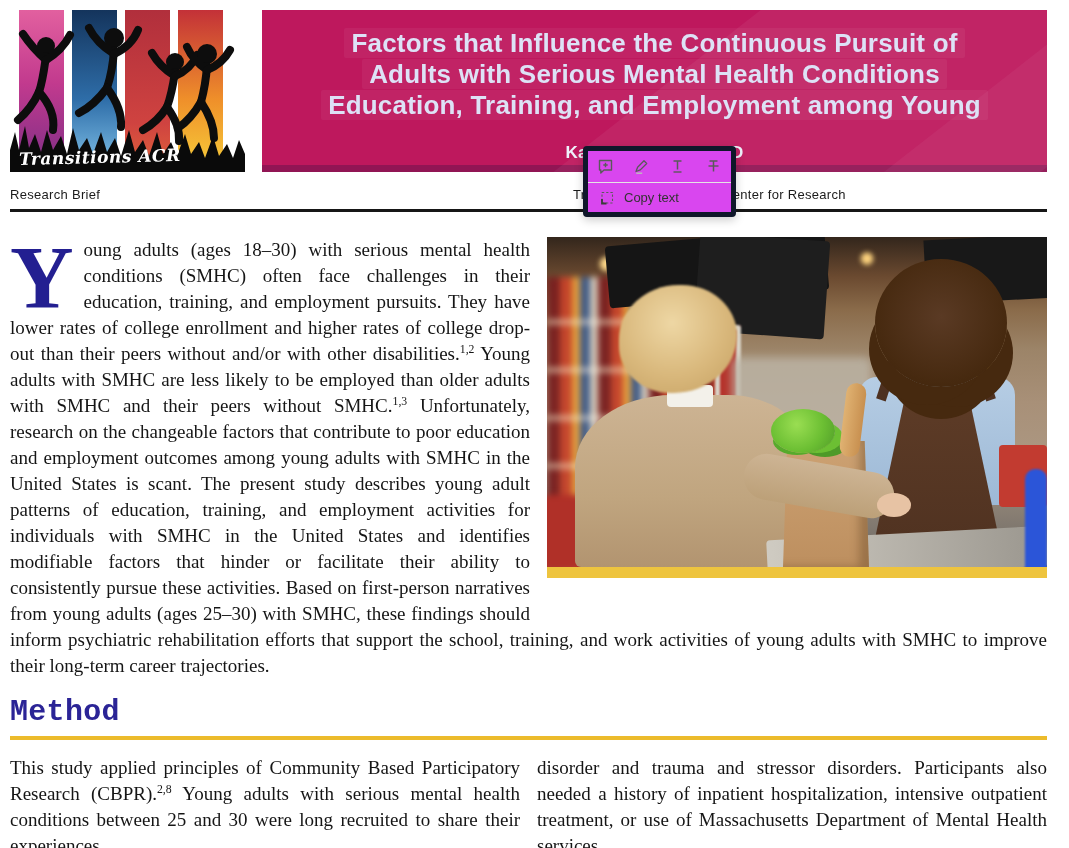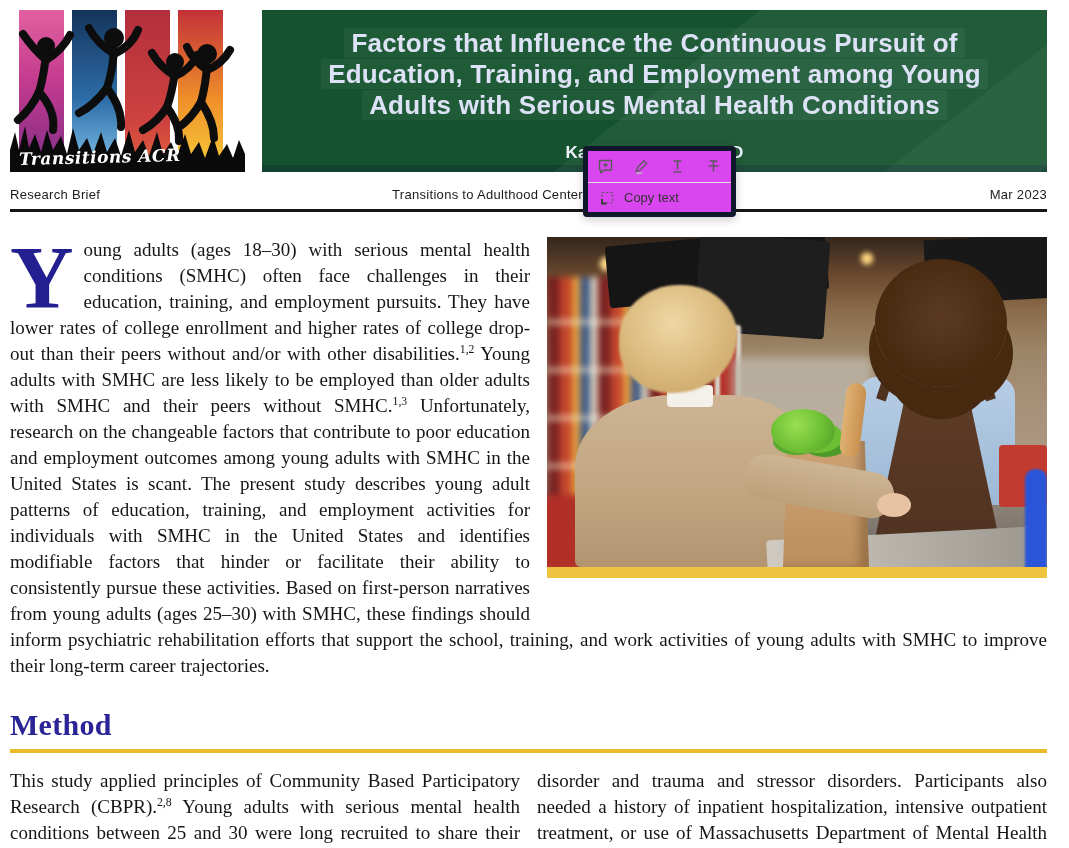--- a/index.html
+++ b/index.html
@@ -13,21 +13,21 @@
   .s1{left:9px;background:linear-gradient(180deg,#e2609f 0%,#c23a8e 45%,#7c2e86 100%);}
   .s2{left:62px;background:linear-gradient(180deg,#14345c 0%,#2e6da8 55%,#85c6ec 100%);}
   .s3{left:115px;background:linear-gradient(180deg,#b12f3c 0%,#cf4340 70%,#e2653a 100%);}
   .s4{left:168px;background:linear-gradient(180deg,#c33138 0%,#ef8f2a 55%,#f6cf3a 100%);}
   .logo svg.jumpers{position:absolute;left:0;top:0;}
   .logo .grass{position:absolute;left:0;bottom:0;width:235px;height:52px;}
   .logo .brand{position:absolute;left:9px;bottom:5px;color:#fff;
       font-family:"DejaVu Serif",serif;font-style:italic;font-weight:bold;font-size:17px;
       letter-spacing:.5px;transform:rotate(-1.5deg);}
 
-  .banner{position:relative;flex:1;background:#14532d;overflow:hidden;text-align:center;
+  .banner{position:relative;flex:1;background:#be185d;overflow:hidden;text-align:center;
       box-shadow:inset 0 -7px 0 rgba(10,10,60,.25);}
   .banner::before{content:'';position:absolute;width:980px;height:300px;left:150px;top:-70px;
       background:rgba(255,255,255,.055);transform:rotate(-38deg);}
   .banner::after{content:'';position:absolute;width:700px;height:160px;left:430px;top:60px;
       background:rgba(255,255,255,.045);transform:rotate(-38deg);}
   .banner-inner{position:relative;z-index:2;padding-top:17px;}
   .title-line{display:block;margin:1px auto 0;}
   .title-line span{display:inline-block;background:rgba(255,255,255,.05);padding:0 7px;border-radius:2px;
       color:#dde2f6;font-size:26px;font-weight:bold;line-height:30px;letter-spacing:.2px;}
   .author{margin-top:23px;color:#eef1fb;font-size:17px;font-weight:bold;letter-spacing:.3px;}
@@ -40,22 +40,22 @@
   .black-rule{height:3px;background:#161616;margin:0 22px 0 10px;}
 
   
   .content{margin:25px 22px 0 10px;font-family:"Liberation Serif",serif;font-size:19px;
       color:#151515;text-align:justify;line-height:26px;}
   .photo-wrap{float:right;width:500px;margin:0 0 36px 17px;}
   .dropcap{float:left;font-family:"Liberation Serif",serif;font-weight:bold;font-size:88px;
       line-height:70px;color:#231f91;margin:6px 10px 0 0;}
   sup{font-size:.62em;line-height:0;}
 
-  .method-h{font-family:Liberation Serif, serif;color:#2b2496;font-size:30px;font-weight:bold;
-      letter-spacing:.3px;margin:29px 22px 7px 10px;clear:none;}
+  .method-h{font-family:Liberation Mono, monospace;color:#2b2496;font-size:30px;font-weight:bold;
+      letter-spacing:.3px;margin:16px 22px 7px 10px;clear:none;}
   .gold-rule{height:4px;background:#ecbb2b;margin:0 22px 15px 10px;}
   .columns{display:flex;gap:17px;margin:0 22px 0 10px;font-family:"Liberation Serif",serif;
       font-size:19px;color:#151515;text-align:justify;line-height:26px;}
   .col{flex:1;margin:0;}
 
   
   .photo{position:relative;width:500px;height:330px;overflow:hidden;
       background:linear-gradient(180deg,#33261c 0%,#6b4a30 12%,#8a6b4a 22%,#9c8468 34%,#a89078 50%,#ab9680 64%,#938678 78%,#7c756d 90%,#6d6862 100%);}
   .ph{position:absolute;}
   .ph-lights{left:0;top:0;width:100%;height:90px;filter:blur(2px);
@@ -159,31 +159,30 @@
       </svg>
       <svg class="grass" viewBox="0 0 235 52" preserveAspectRatio="none">
         <path fill="#0a0a0a" d="M0 52 L0 30 L5 12 L9 30 L15 6 L19 28 L25 14 L31 32 L37 10 L43 30 L51 16 L57 34 L63 8 L69 30 L77 18 L83 34 L91 12 L97 32 L105 18 L111 36 L119 10 L125 32 L133 20 L139 36 L147 12 L153 34 L161 22 L167 36 L175 14 L181 34 L189 22 L195 38 L203 16 L209 36 L217 24 L223 38 L229 20 L235 34 L235 52 Z"></path>
       </svg>
       <div class="brand">Transitions ACR</div>
     </div>
 
     <div class="banner">
       <div class="banner-inner">
         <span class="title-line"><span>Factors that Influence the Continuous Pursuit of</span></span>
+        <span class="title-line"><span>Adults with Serious Mental Health Conditions</span></span>
         <span class="title-line"><span>Education, Training, and Employment among Young</span></span>
-        <span class="title-line"><span>Adults with Serious Mental Health Conditions</span></span>
         <div class="author">Kathryn Sabella, PhD</div>
       </div>
     </div>
   </div>
 
   <div class="meta-row">
     <span class="m-left">Research Brief</span>
     <span class="m-center">Transitions to Adulthood Center for Research</span>
-    <span class="m-right">Mar 2023</span>
   </div>
   <div class="black-rule"></div>
 
   <div class="content">
     <div class="photo-wrap">
       <div class="photo" title="Young cashier in a brown apron and light blue polo handing a paper grocery bag with lettuce and a baguette to an older blonde customer at a supermarket checkout">
         <div class="ph ph-lights"></div>
         <div class="ph ph-shelf"></div>
         <div class="ph ph-monitor1"></div>
         <div class="ph ph-monitor2"></div>

